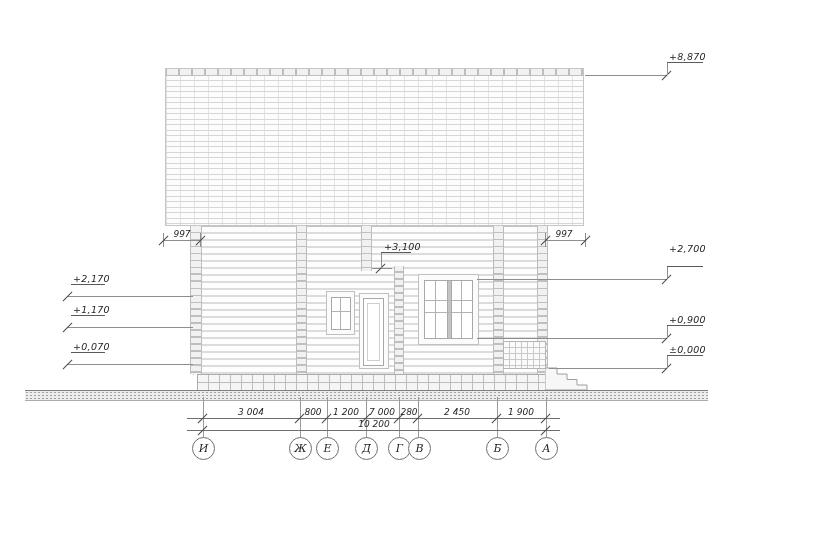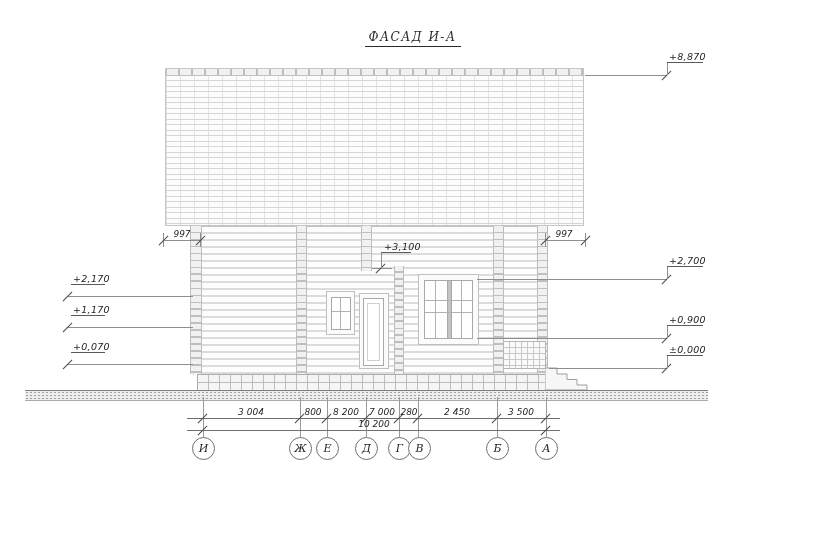--- a/index.html
+++ b/index.html
@@ -47,23 +47,20 @@
          repeating-linear-gradient(90deg,transparent 0 5px,#c9c9c9 5px 6px);}
   .title{position:absolute;left:0;right:0;top:26px;text-align:center;}
   .title span{font:italic 12px "DejaVu Serif",serif;letter-spacing:1.5px;color:#2a2a2a;
        border-bottom:1px solid #2a2a2a;padding:0 4px 2px 4px;}
 </style>
 </head>
 <body>
 
 <div id="sheet">
 
-  <div class="title">
-    <span>ФАСАД И-А</span>
-  </div>
 
   <div class="roof">
     <div class="ridge"></div>
     <div class="tiles"></div>
   </div>
 
   <div class="wall"></div>
 
   <div class="logcol" style="left:190px;top:226px;width:10px;height:148px;"></div>
   <div class="logcol" style="left:296px;top:226px;width:9px;height:148px;"></div>
@@ -102,21 +99,21 @@
   <div class="hline" style="left:585px;top:75px;width:82px;"></div>
   <div class="tick" style="left:660px;top:75px;"></div>
   <div class="vline" style="left:667px;top:62px;height:13px;"></div>
   <div class="shelf" style="left:667px;top:62px;width:36px;"></div>
   <div class="lvl-label" style="left:669px;top:51px;">+8,870</div>
 
   <div class="hline" style="left:477px;top:279px;width:190px;"></div>
   <div class="tick" style="left:660px;top:279px;"></div>
   <div class="vline" style="left:667px;top:266px;height:13px;"></div>
   <div class="shelf" style="left:667px;top:266px;width:36px;"></div>
-  <div class="lvl-label" style="left:669px;top:255px;">+2,700</div>
+  <div class="lvl-label" style="left:669px;top:243px;">+2,700</div>
 
   <div class="hline" style="left:477px;top:338px;width:190px;"></div>
   <div class="tick" style="left:660px;top:338px;"></div>
   <div class="vline" style="left:667px;top:325px;height:13px;"></div>
   <div class="shelf" style="left:667px;top:325px;width:36px;"></div>
   <div class="lvl-label" style="left:669px;top:314px;">+0,900</div>
 
   <div class="hline" style="left:549px;top:368px;width:118px;"></div>
   <div class="tick" style="left:660px;top:368px;"></div>
   <div class="vline" style="left:667px;top:355px;height:13px;"></div>
@@ -172,25 +169,25 @@
   <div class="tick" style="left:293px;top:418px;"></div>
   <div class="tick" style="left:320px;top:418px;"></div>
   <div class="tick" style="left:359px;top:418px;"></div>
   <div class="tick" style="left:392px;top:418px;"></div>
   <div class="tick" style="left:411px;top:418px;"></div>
   <div class="tick" style="left:490px;top:418px;"></div>
   <div class="tick" style="left:539px;top:418px;"></div>
 
   <div class="dim-label" style="left:251px;top:407px;">3 004</div>
   <div class="dim-label" style="left:313px;top:407px;">800</div>
-  <div class="dim-label" style="left:346px;top:407px;">8 200</div>
+  <div class="dim-label" style="left:346px;top:407px;">1 200</div>
   <div class="dim-label" style="left:382px;top:407px;">7 000</div>
   <div class="dim-label" style="left:409px;top:407px;">280</div>
   <div class="dim-label" style="left:457px;top:407px;">2 450</div>
-  <div class="dim-label" style="left:521px;top:407px;">3 500</div>
+  <div class="dim-label" style="left:521px;top:407px;">1 900</div>
 
   <div class="hline" style="left:187px;top:430px;width:373px;background:#6f6f6f;"></div>
   <div class="tick" style="left:196px;top:430px;"></div>
   <div class="tick" style="left:539px;top:430px;"></div>
   <div class="dim-label" style="left:374px;top:419px;">10 200</div>
 
   <div class="axis-bubble" style="left:192px;top:437px;">
       <span>И</span>
     </div>
   <div class="axis-bubble" style="left:289px;top:437px;">

